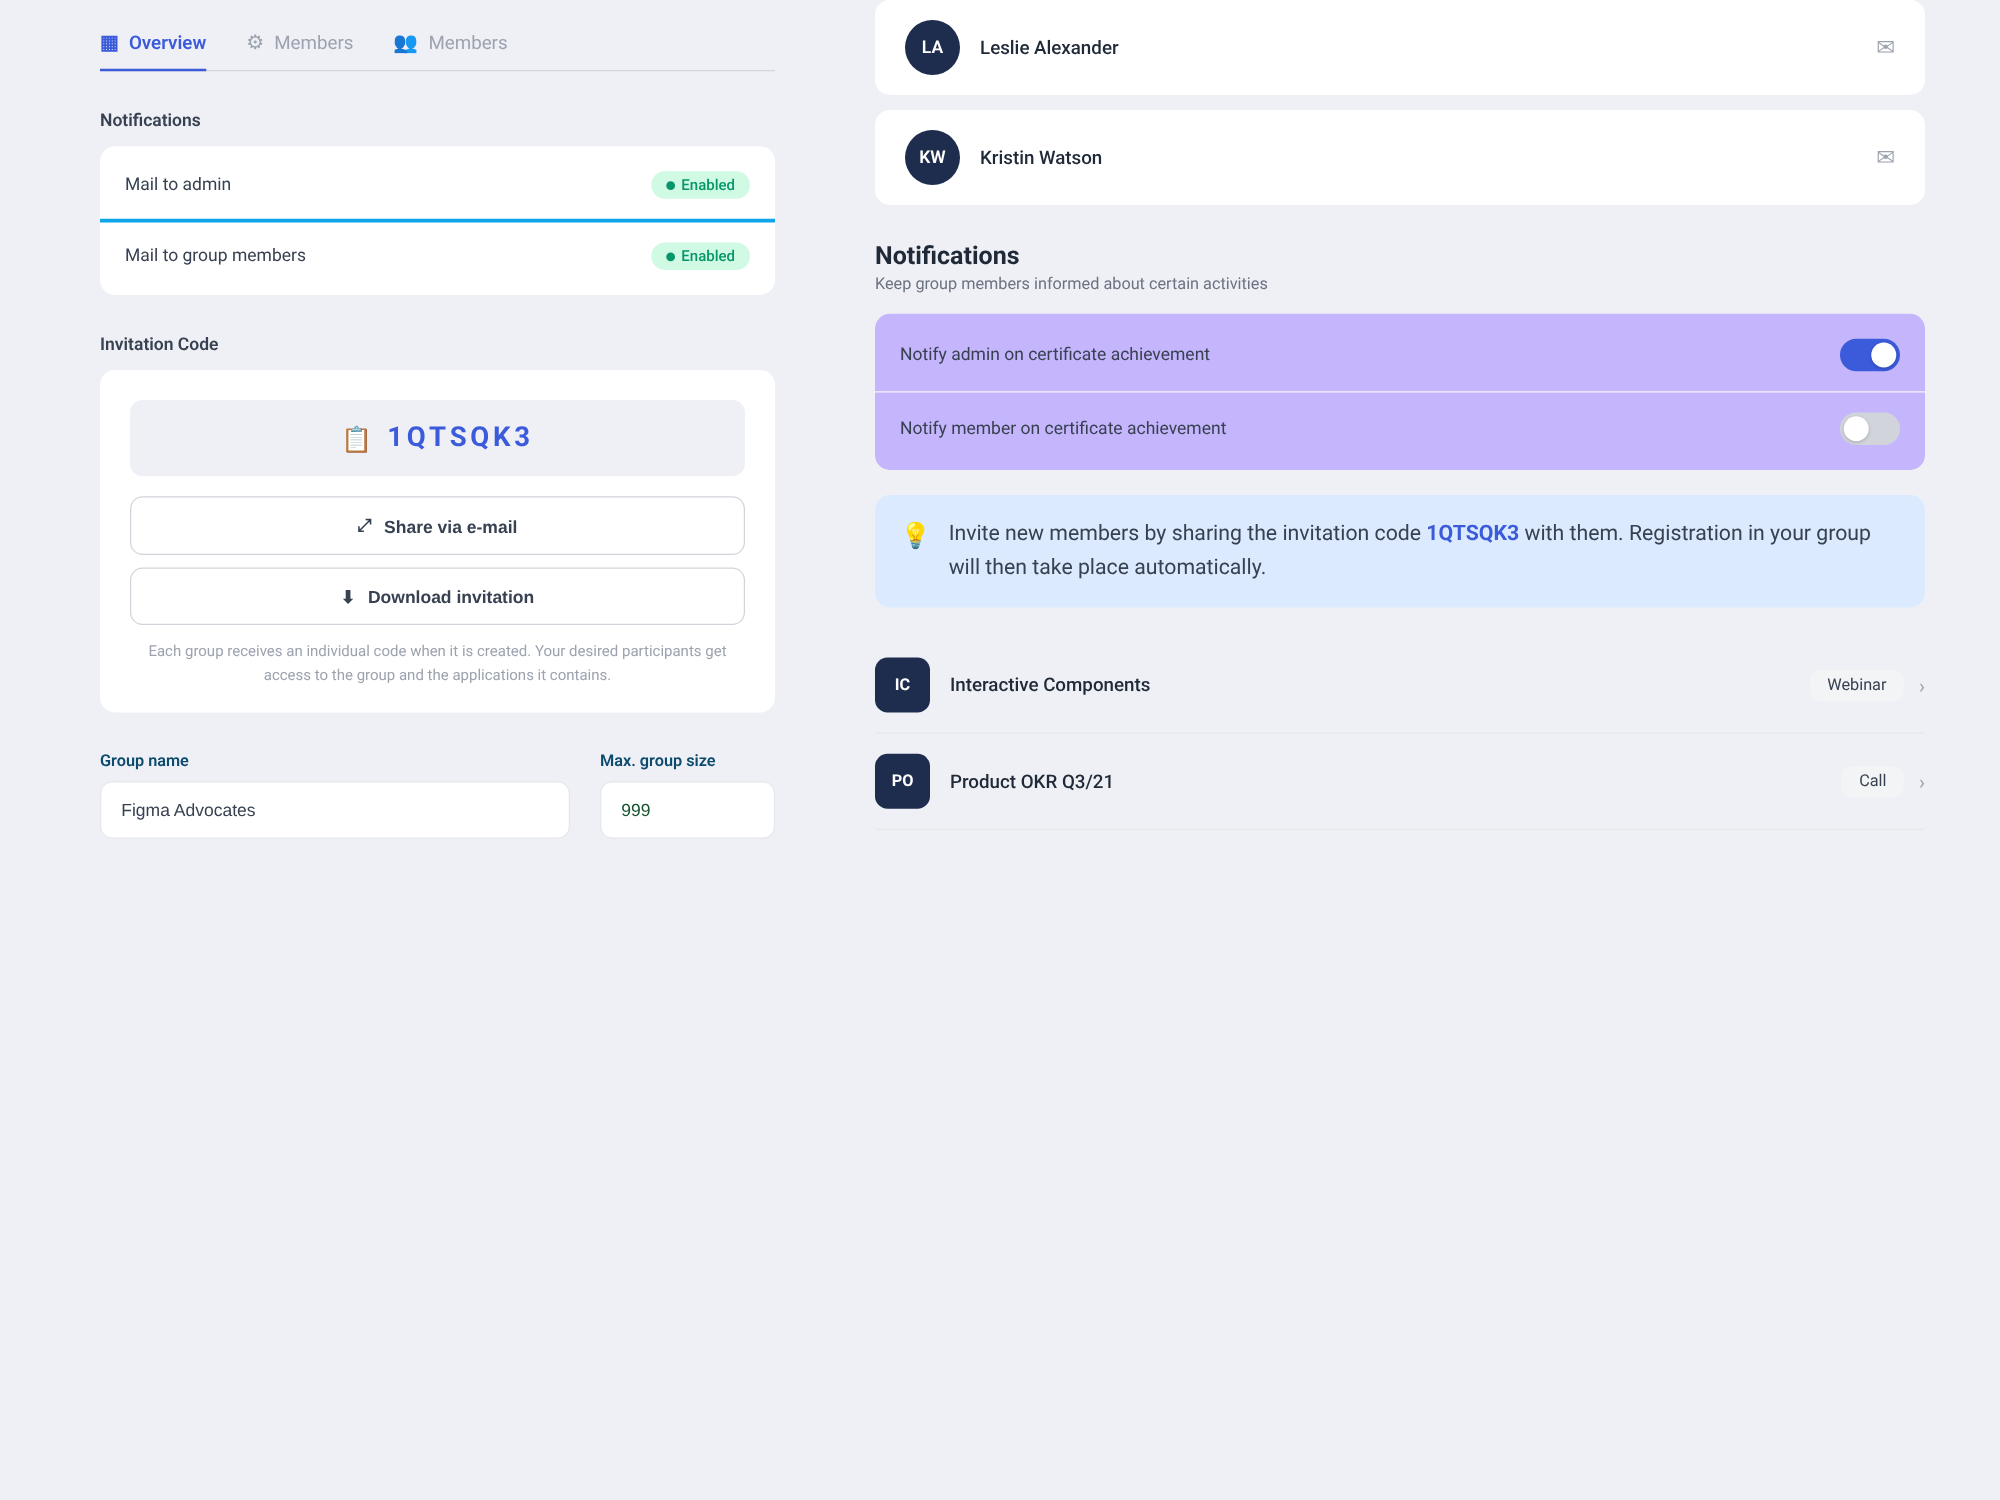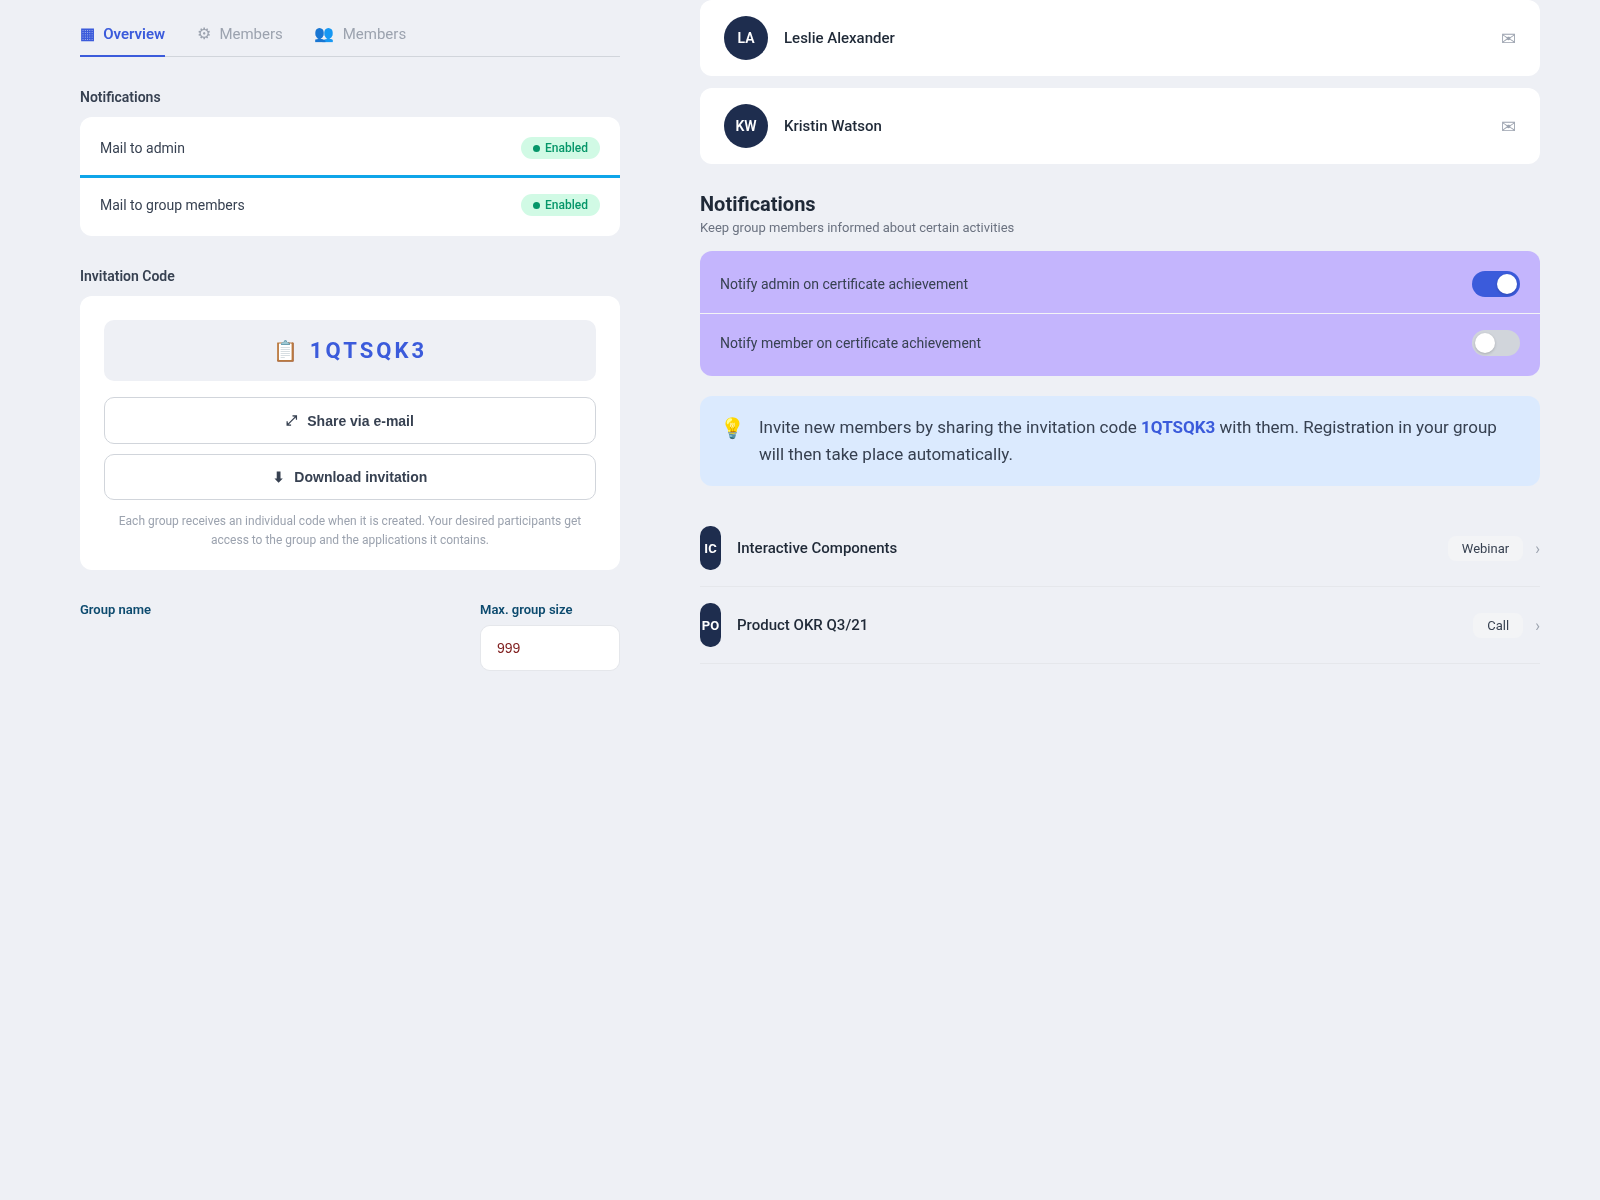--- a/index.html
+++ b/index.html
@@ -173,21 +173,21 @@
       align-items: center;
       background: #fff;
       border: 1.5px solid #e5e7eb;
       border-radius: 10px;
       overflow: hidden;
     }
     .stepper-value {
       flex: 1;
       padding: 14px 16px;
       font-size: 14px;
-      color: #7f1d1d;
+      color: #14532d;
       border: none;
       outline: none;
     }
 
     
     .right-panel {
       flex: 1;
       padding: 0 60px 40px 40px;
       background: #eef0f5;
     }
@@ -309,21 +309,21 @@
       justify-content: space-between;
       padding: 16px 0;
       border-bottom: 1px solid #e5e7eb;
     }
     .course-left {
       display: flex;
       align-items: center;
       gap: 16px;
     }
     .course-avatar {
-      width: 21px;
+      width: 44px;
       height: 44px;
       border-radius: 10px;
       background: #1e2d4e;
       color: #fff;
       display: flex;
       align-items: center;
       justify-content: center;
       font-size: 13px;
       font-weight: 700;
     }
@@ -402,20 +402,21 @@
       <button class="btn-outline">
         <span>⬇</span>
         <span>Download invitation</span>
       </button>
       <p class="invitation-note">Each group receives an individual code when it is created. Your desired participants get access to the group and the applications it contains.</p>
     </div>
 
     <div class="form-row">
       <div class="form-group wide">
         <label class="form-label">Group name</label>
+        <input class="form-input" type="text" value="Figma Advocates" style="">
       </div>
       <div class="form-group narrow">
         <label class="form-label">Max. group size</label>
         <div class="form-input-with-stepper">
           <input class="stepper-value" type="text" readonly="" value="999" style="">
 
         </div>
       </div>
     </div>
   </div>

